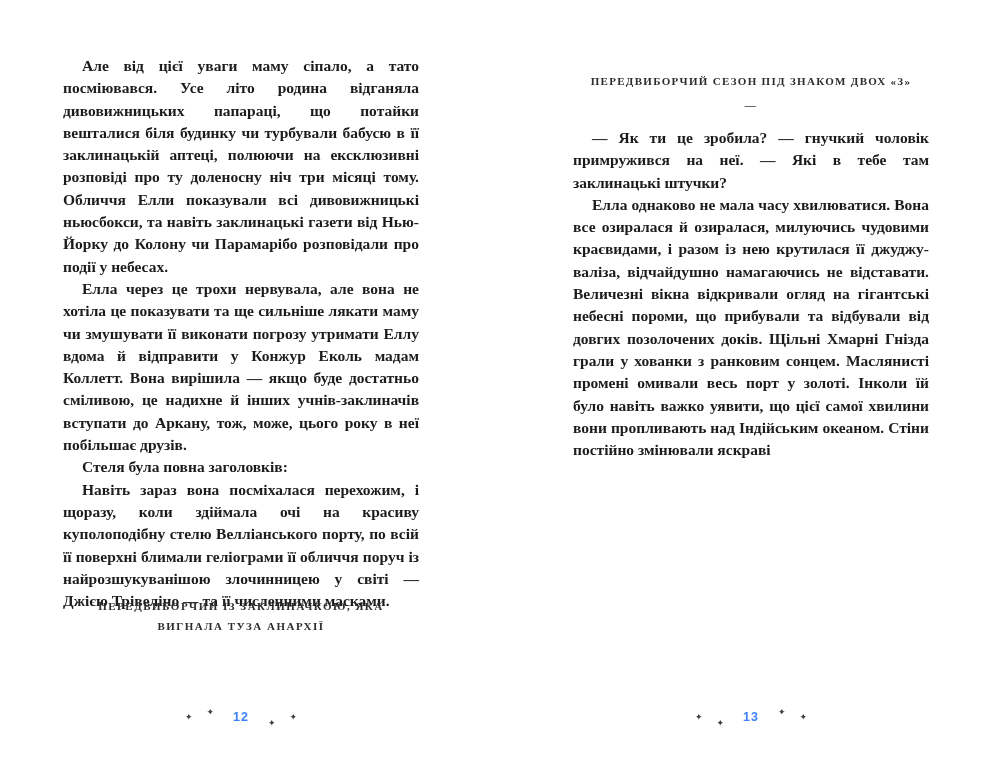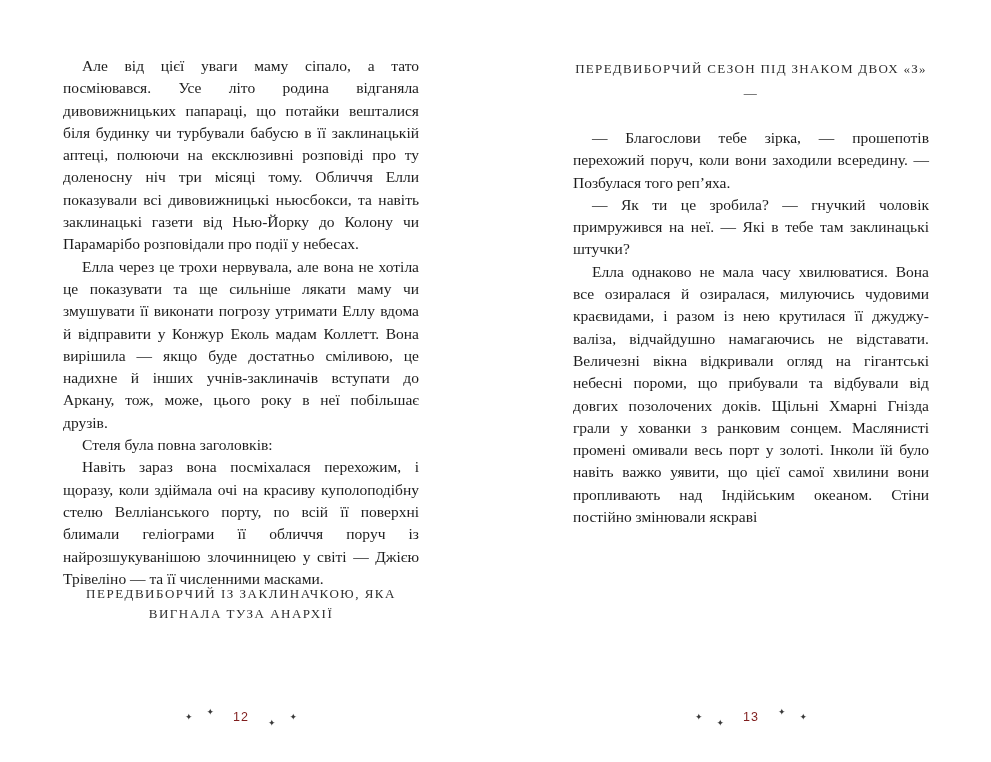--- a/index.html
+++ b/index.html
@@ -1,15 +1,15 @@
 <!DOCTYPE html>
 <html lang="uk"><head>
 <meta charset="utf-8">
 <style>
-  * { box-sizing: border-box; }
+  * { box-sizing: border-box; font-weight: bold; }
   html, body { margin: 0; padding: 0; }
   body {
     width: 991px;
     height: 762px;
     position: relative;
     background: #ffffff;
     overflow: hidden;
     font-family: "Liberation Serif", serif;
     color: #1c1c1c;
   }
@@ -27,22 +27,22 @@
     text-align: justify;
     text-indent: 19px;
     color: #1c1c1c;
   }
   .para .it { font-style: italic; }
 
   
   .headlines-block { left: 63px; top: 584px; text-align: center; }
   .running-head    { left: 573px; top: 57px; text-align: center; }
   .headline {
-    margin: 0;
-    font-size: 13px;
+    margin: 12px;
+    font-size: 11px;
     line-height: 20px;
     letter-spacing: 1.5px;
     color: #2d2d2d;
     text-align: center;
     font-family: "Liberation Serif", serif;
   }
   .headlines-block .headline + .headline { margin-top: 12px; }
   .running-head .headline { line-height: 24px; letter-spacing: 1.3px; }
 
   
@@ -62,21 +62,21 @@
     font-family: "DejaVu Sans", sans-serif;
     font-size: 9px;
     line-height: 9px;
     color: #3a3a3a;
   }
   .up   { transform: translateY(-5px); }
   .down { transform: translateY(6px); }
   .page-number {
     font-family: "Liberation Sans", sans-serif;
     font-size: 12.5px;
-    color: #7f1d1d;
+    color: #3b82f6;
     letter-spacing: 1px;
     padding: 0 5px;
   }
 </style>
 </head>
 <body>
 
 <div>
 
   <section>
@@ -99,21 +99,20 @@
       <span class="sparkle">✦</span>
     </footer>
   </section>
 
   <section>
     <header class="col running-head">
       <p class="headline">ПЕРЕДВИБОРЧИЙ СЕЗОН ПІД ЗНАКОМ ДВОХ «З» —</p>
     </header>
 
     <div class="col page-right-body">
-      <p class="para">— Благослови тебе зірка, — прошепотів перехожий поруч, коли вони заходили всередину. — Позбулася того реп’яха.</p>
       <p class="para">— Як ти це зробила? — гнучкий чоловік примружився на неї. — Які в тебе там заклинацькі штучки?</p>
       <p class="para">Елла однаково не мала часу хвилюватися. Вона все озиралася й озиралася, милуючись чудовими краєвидами, і разом із нею крутилася її джуджу-валіза, відчайдушно намагаючись не відставати. Величезні вікна відкривали огляд на гігантські небесні пороми, що прибували та відбували від довгих позолочених доків. Щільні Хмарні Гнізда грали у хованки з ранковим сонцем. Маслянисті промені омивали весь порт у золоті. Інколи їй було навіть важко уявити, що цієї самої хвилини вони пропливають над Індійським океаном. Стіни постійно змінювали яскраві</p>
     </div>
 
     <footer class="page-footer footer-right">
       <span class="sparkle">✦</span>
       <span class="sparkle down">✦</span>
       <span class="page-number">13</span>
       <span class="sparkle up">✦</span>
       <span class="sparkle">✦</span>

